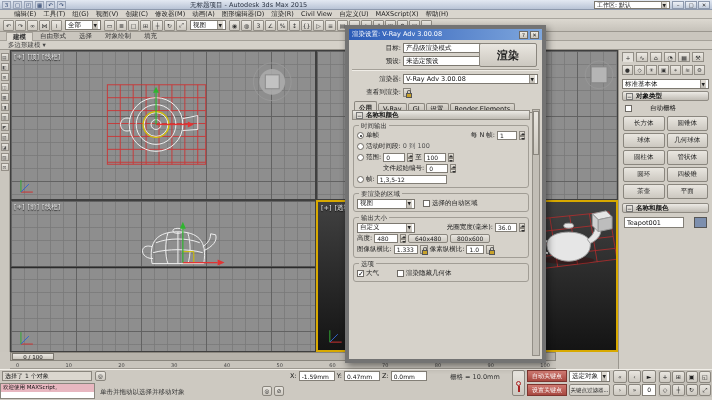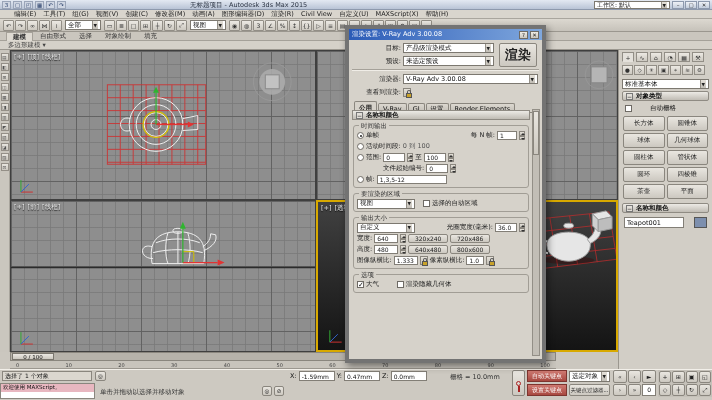--- a/index.html
+++ b/index.html
@@ -62,21 +62,21 @@
 .swatch{width:13px;height:11px;background:#7d8fae;border:1px solid #555;}
 
 #dlg{position:absolute;left:345px;top:25px;width:201px;height:338px;background:#d6d2ca;border:4px solid #737373;box-shadow:2px 3px 7px rgba(0,0,0,.45);z-index:50;}
 .dtitle{height:11px;background:linear-gradient(90deg,#2b5bb7,#7fa7dd);color:#fff;font-size:6.5px;display:flex;align-items:center;padding:0 3px;gap:2px;}
 .dtitle .t{flex:1;overflow:hidden;white-space:nowrap;}
 .dbtn{width:9px;height:8px;background:linear-gradient(#efece6,#cac6be);border:1px solid #6e6a64;color:#222;font-size:5.5px;line-height:6px;text-align:center;flex:0 0 auto;}
 .drow{display:flex;align-items:flex-end;gap:2px;margin:2px 4px 0;height:11px;font-size:6.5px;}
 .drow.short{margin-right:48px;}
 .dlab{width:48px;text-align:right;flex:0 0 auto;color:#222;}
 .drow .dd{flex:1;height:10px;}
-#renderbtn{position:absolute;right:5px;top:14px;width:38px;height:24px;font-size:13px;font-weight:bold;}
+#renderbtn{position:absolute;right:5px;top:14px;width:58px;height:24px;font-size:11px;font-weight:bold;}
 .dsep{border:none;border-top:1px solid #a5a199;border-bottom:1px solid #f0ede7;margin:3px 3px 0;}
 .dtabs{display:flex;align-items:flex-end;gap:1px;margin:4px 3px 0;height:12px;border-bottom:1px solid #8a867e;padding:0 2px;}
 .dtab{background:linear-gradient(#dcd8d0,#c2beb6);border:1px solid #8a867e;border-bottom:none;border-radius:2px 2px 0 0;padding:1px 4px;font-size:6.5px;height:9px;line-height:8px;white-space:nowrap;}
 .dtab.active{background:#d6d2ca;height:11px;line-height:10px;font-weight:bold;}
 #dparams{position:absolute;left:2px;right:11px;top:80px;bottom:3px;overflow:hidden;}
 #dscroll{position:absolute;right:2px;top:80px;bottom:3px;width:8px;background:#c2beb6;border:1px solid #938f87;}
 #dscroll .thumb{position:absolute;left:0;right:0;top:1px;height:44px;background:linear-gradient(#e9e6e0,#ccc8c0);border:1px solid #8a867e;}
 .roll2{height:10px;margin:1px 1px 4px;background:linear-gradient(#eceae5,#c0bcb4);border:1px solid #8f8b83;display:flex;align-items:center;gap:3px;padding:0 3px;font-weight:bold;font-size:6.5px;}
 .grp{position:relative;border:1px solid #a19d95;border-radius:3px;margin:5px 2px 4px;padding:4px 3px 2px;}
 .glab{position:absolute;top:-4px;left:5px;background:#d6d2ca;padding:0 2px;font-size:6.5px;color:#333;}
@@ -520,30 +520,20 @@
           </div>
           <span style="flex:1"></span>
           <span>光圈宽度(毫米):</span>
           <span class="fld" style="width:22px;">36.0</span>
           <span class="sp">
               <i class="u"></i>
               <i class="d"></i>
             </span>
         </div>
         <div class="prow">
-          <span>宽度:</span>
-          <span class="fld" style="width:24px;">640</span>
-          <span class="sp">
-              <i class="u"></i>
-              <i class="d"></i>
-            </span>
-          <span class="b3" style="width:40px;height:9px;font-size:6px;">320x240</span>
-          <span class="b3" style="width:40px;height:9px;font-size:6px;">720x486</span>
-        </div>
-        <div class="prow">
           <span>高度:</span>
           <span class="fld" style="width:24px;">480</span>
           <span class="sp">
               <i class="u"></i>
               <i class="d"></i>
             </span>
           <span class="b3" style="width:40px;height:9px;font-size:6px;">640x480</span>
           <span class="b3" style="width:40px;height:9px;font-size:6px;">800x600</span>
         </div>
         <div class="prow">

